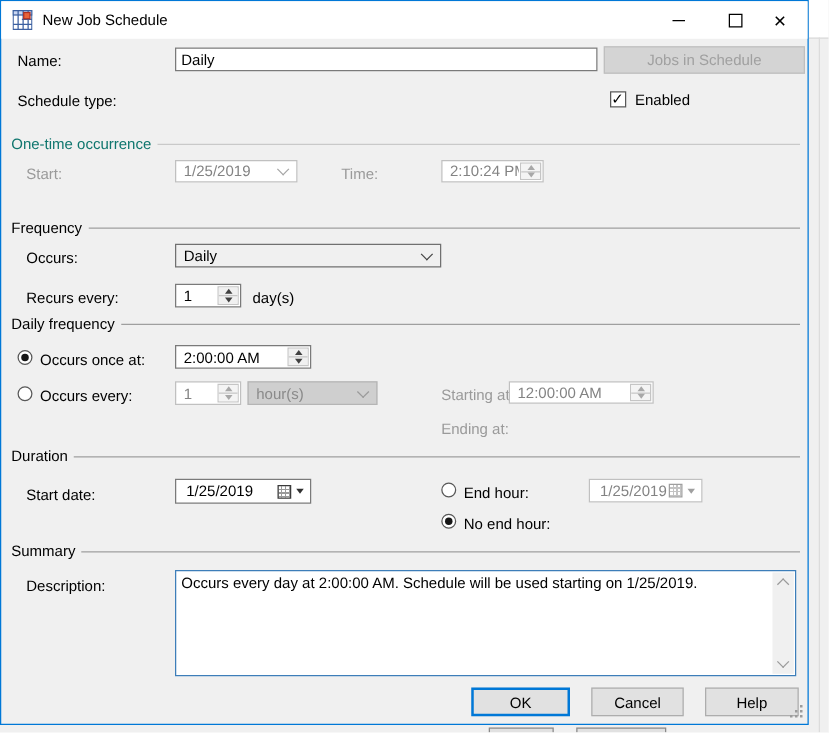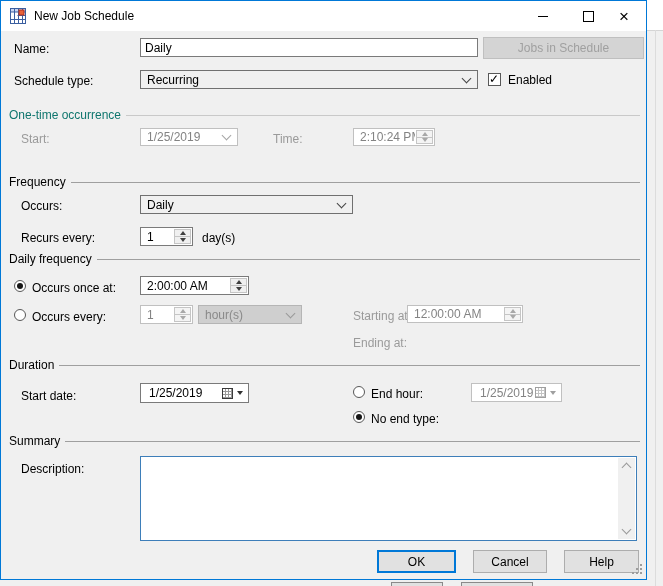--- a/index.html
+++ b/index.html
@@ -145,24 +145,20 @@
         </div>
     </div>
 
     <span class="lbl" style="left:13px; top:41px;">Name:</span>
     <div class="tb" style="left:139px; top:37px; width:338px; height:19px;">
       <input type="text" value="Daily" style="">
     </div>
     <div class="dis-btn" style="left:482px; top:36px; width:161px; height:22px;">Jobs in Schedule</div>
 
     <span class="lbl" style="left:13px; top:73px;">Schedule type:</span>
-    <div class="combo" style="left:139px; top:69px; width:338px; height:19px;">
-      <span class="cval">Recurring</span>
-      <span class="chev"></span>
-    </div>
     <span class="checkbox checked" style="left:487px; top:72px;"></span>
     <span class="lbl" style="left:507px; top:72px;">Enabled</span>
 
     <div class="group disabled" style="top:107px;">
       <span class="gtxt">One-time occurrence</span>
         <span class="gline"></span>
     </div>
     <span class="lbl dis-lbl" style="left:20px; top:131px;">Start:</span>
     <div class="combo white-dis" style="left:139px; top:127px; width:98px; height:18px;">
       <span class="cval">1/25/2019</span>
@@ -264,28 +260,29 @@
       <span class="dd-arrow"></span>
     </div>
     <span class="radio" style="left:352px; top:385px;"></span>
     <span class="lbl" style="left:370px; top:386px;">End hour:</span>
     <div class="dtp disabled" style="left:470px; top:382px; width:91px; height:19px;">
       <span class="dval">1/25/2019</span>
       <span class="cal-icon"></span>
       <span class="dd-arrow"></span>
     </div>
     <span class="radio sel" style="left:352px; top:410px;"></span>
-    <span class="lbl" style="left:370px; top:411px;">No end type:</span>
+    <span class="lbl" style="left:370px; top:411px;">No end hour:</span>
 
     <div class="group" style="top:433px;">
       <span class="gtxt">Summary</span>
         <span class="gline"></span>
     </div>
     <span class="lbl" style="left:20px; top:461px;">Description:</span>
     <div class="descbox">
+      <div class="desc-text">Occurs every day at 2:00:00 AM. Schedule will be used starting on 1/25/2019.</div>
       <div class="desc-scroll">
         <span class="sc-arr up"></span>
         <span class="sc-arr dn"></span>
       </div>
     </div>
 
     <div class="btn focus" style="left:376px; width:79px;">OK</div>
     <div class="btn" style="left:472px; width:74px;">Cancel</div>
     <div class="btn" style="left:563px; width:75px;">Help</div>
 

